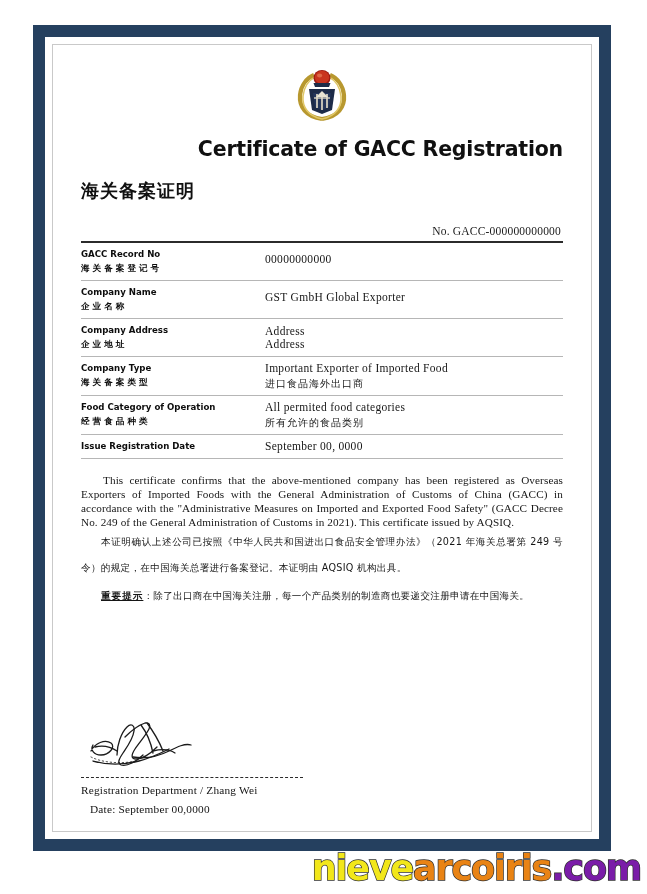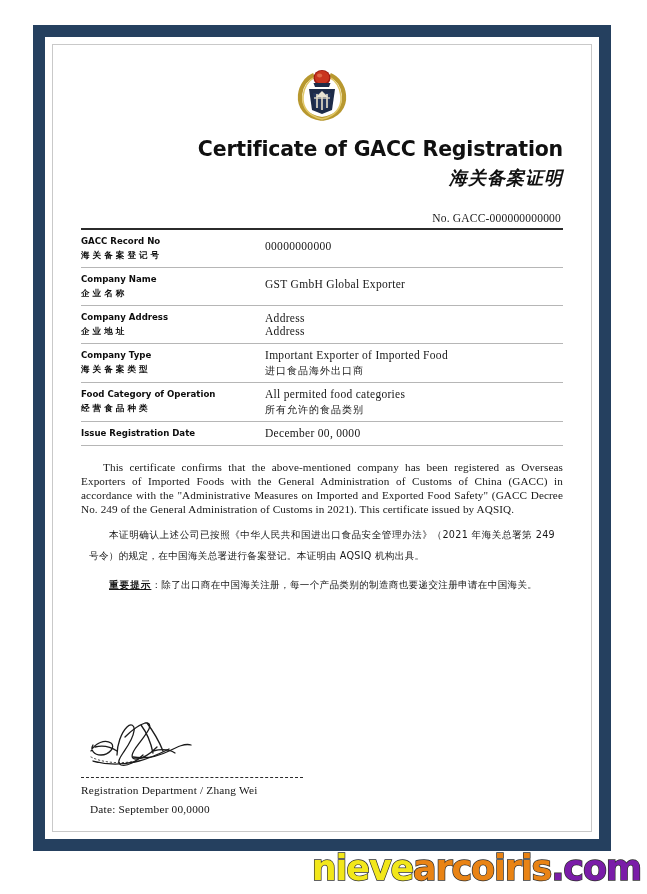--- a/index.html
+++ b/index.html
@@ -63,28 +63,27 @@
   #title-en {
     text-align: right;
     font-family: "DejaVu Sans", sans-serif;
     font-weight: bold;
     font-size: 20.5px;
     letter-spacing: -0.2px;
     color: #101010;
     margin-top: 8px;
   }
   #title-cn {
-    text-align: right;
+    text-align: left;
     font-family: "DejaVu Sans", sans-serif;
     font-weight: bold;
     font-size: 18px;
     letter-spacing: 1px;
     color: #101010;
-    margin-top: 5px;
-    font-style: italic;
+    margin-top: 18px;
   }
 
   
   #serial-no {
     text-align: right;
     font-size: 11.5px;
     color: #1a1a1a;
     margin-top: 22px;
     padding-right: 2px;
     letter-spacing: 0.2px;
@@ -145,24 +144,24 @@
   p.para-en {
     margin: 0 0 0 0;
     font-size: 11.2px;
     line-height: 14px;
     color: #161616;
     text-align: justify;
     text-indent: 22px;
     letter-spacing: 0.1px;
   }
   p.para-cn {
-    margin: 8px;
+    margin: 0;
     font-family: "DejaVu Sans", sans-serif;
     font-size: 9.6px;
-    line-height: 21px;
+    line-height: 26px;
     color: #161616;
     text-align: justify;
     text-indent: 20px;
     letter-spacing: 0.3px;
   }
   p.note { margin-top: 2px; }
   .note-head {
     font-family: "DejaVu Sans", sans-serif;
     font-weight: bold;
     font-size: 10px;
@@ -312,21 +311,21 @@
               <div class="val-en">All permited food categories</div>
               <div class="val-cn">所有允许的食品类别</div>
             </td>
           </tr>
 
           <tr>
             <td class="col-label">
               <div class="lbl-en">Issue Registration Date</div>
             </td>
             <td class="col-value">
-              <div class="val-en">December 00, 0000</div>
+              <div class="val-en">September 00, 0000</div>
             </td>
           </tr>
 
         </tbody>
       </table>
 
       <div id="body-text">
         <p class="para-en">This certificate confirms that the above-mentioned company has been registered as Overseas Exporters of Imported Foods with the General Administration of Customs of China (GACC) in accordance with the "Administrative Measures on Imported and Exported Food Safety" (GACC Decree No. 249 of the General Administration of Customs in 2021). This certificate issued by AQSIQ.</p>
         <p class="para-cn">本证明确认上述公司已按照《中华人民共和国进出口食品安全管理办法》（2021 年海关总署第 249 号令）的规定，在中国海关总署进行备案登记。本证明由 AQSIQ 机构出具。</p>
         <p class="para-cn note">

